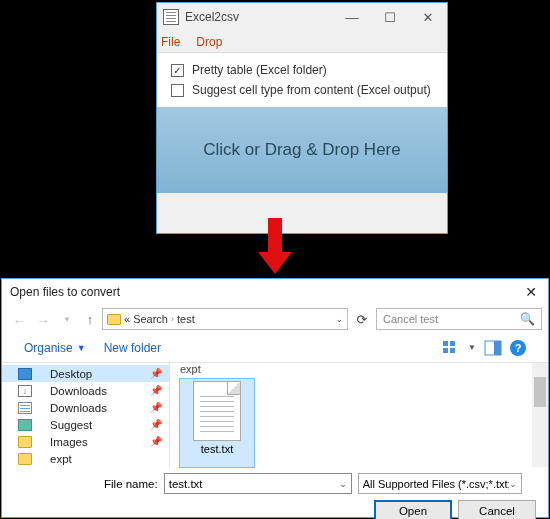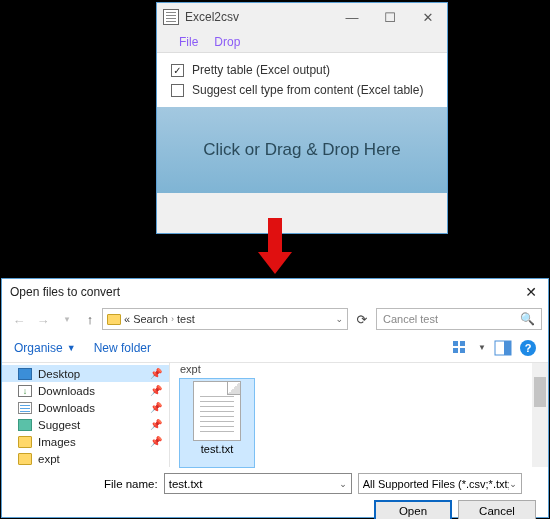--- a/index.html
+++ b/index.html
@@ -6,21 +6,21 @@
   body { margin: 0; background: #000; width: 550px; height: 519px; overflow: hidden; position: relative; }
 
   
   .app-window { position: absolute; left: 128px; top: 2px; width: 292px; height: 232px; background: #f0f0f0; border: 1px solid #5a9fd4; margin-left: 28px; }
   .app-title-row { height: 28px; display: flex; align-items: center; padding-left: 6px; }
   .app-icon { width: 16px; height: 16px; border: 1px solid #666; background: #fff; margin-right: 6px; position: relative; }
   .app-icon::after { content: ""; position: absolute; left: 2px; top: 2px; right: 2px; bottom: 2px; background: repeating-linear-gradient(0deg, #888, #888 1px, transparent 1px, transparent 3px); }
   .app-title { font-size: 12px; color: #444; flex: 1; }
   .win-btns { display: flex; height: 100%; }
   .win-btn { width: 38px; display: flex; align-items: center; justify-content: center; font-size: 13px; color: #555; }
-  .menu-bar { height: 22px; display: flex; align-items: center; padding-left: 22px; gap: 16px; font-size: 12px; color: #8b5cf6; border-bottom: 1px solid #ddd; }
+  .menu-bar { height: 22px; display: flex; align-items: center; padding-left: 4px; gap: 16px; font-size: 12px; color: #c2410c; border-bottom: 1px solid #ddd; }
   .opts { padding: 10px 14px 4px; background: #fff; }
   .opt-row { display: flex; align-items: center; margin-bottom: 6px; font-size: 12px; color: #333; }
   .checkbox { width: 13px; height: 13px; border: 1px solid #666; background: #fff; margin-right: 8px; display: flex; align-items: center; justify-content: center; font-size: 10px; color: #222; }
   .drop-zone { margin: 0; height: 86px; background: linear-gradient(#a3c8e0, #7fb4d4); display: flex; align-items: center; justify-content: center; font-size: 17px; color: #2a4a5a; }
 
   
   .arrow { position: absolute; left: 258px; top: 218px; width: 34px; height: 62px; }
   .arrow-stem { position: absolute; left: 10px; top: 0; width: 14px; height: 36px; background: #e01010; }
   .arrow-head { position: absolute; left: 0; top: 34px; width: 0; height: 0; border-left: 17px solid transparent; border-right: 17px solid transparent; border-top: 22px solid #e01010; }
 
@@ -33,29 +33,29 @@
   .nav-arrow { width: 22px; text-align: center; color: #555; font-size: 13px; }
   .nav-arrow.dis { color: #bbb; }
   .up-arrow { width: 20px; text-align: center; font-size: 13px; color: #444; }
   .path-box { flex: 1; height: 22px; border: 1px solid #bbb; display: flex; align-items: center; padding: 0 4px; font-size: 11px; gap: 3px; color: #333; }
   .folder-ico { width: 14px; height: 11px; background: #ffd869; border: 1px solid #c9a227; border-radius: 1px; }
   .chev { color: #888; font-size: 9px; }
   .chevd { color: #666; font-size: 9px; margin-left: auto; }
   .refresh { width: 24px; text-align: center; font-size: 13px; color: #444; }
   .search-box { width: 166px; height: 22px; border: 1px solid #bbb; display: flex; align-items: center; padding: 0 6px; font-size: 11px; color: #888; }
   .search-ico { margin-left: auto; font-size: 12px; color: #666; }
-  .toolbar { height: 30px; display: flex; align-items: center; padding: 0 12px; gap: 18px; border-bottom: 1px solid #e4e4e4; }
+  .toolbar { height: 30px; display: flex; align-items: center; padding: 0 22px; gap: 18px; border-bottom: 1px solid #e4e4e4; }
   .org { color: #1864c7; font-size: 12px; display: flex; align-items: center; gap: 4px; }
   .nf { color: #1864c7; font-size: 12px; }
   .toolbar-right { margin-left: auto; display: flex; gap: 8px; align-items: center; }
   .view-ico { width: 18px; height: 16px; display: inline-block; }
   .help-ico { width: 16px; height: 16px; border-radius: 50%; background: #1e8ae6; color: #fff; font-size: 11px; font-weight: bold; display: flex; align-items: center; justify-content: center; }
   .body { display: flex; height: 104px; }
   .sidebar { width: 168px; border-right: 1px solid #e4e4e4; overflow: hidden; padding-top: 2px; }
-  .sb-row { display: flex; align-items: center; height: 17px; padding-left: 16px; font-size: 11.5px; color: #222; gap: 6px; }
+  .sb-row { display: flex; align-items: center; height: 17px; padding-left: 16px; font-size: 11.5px; color: #222; gap: 18px; }
   .sb-row.sel { background: #cde8ff; }
   .sb-ico { width: 14px; height: 12px; flex: none; }
   .ico-desktop { background: #3b8ed8; border: 1px solid #2a6aa8; }
   .ico-downloads { background: #fff; border: 1px solid #777; position: relative; }
   .ico-downloads::after { content: "↓"; position: absolute; inset: 0; font-size: 9px; line-height: 10px; text-align: center; color: #3b8e3b; font-weight: bold; }
   .ico-documents { background: #fff; border: 1px solid #888; position: relative; }
   .ico-documents::after { content: ""; position: absolute; left: 1px; top: 1px; right: 1px; bottom: 1px; background: repeating-linear-gradient(0deg, #5aa6e6, #5aa6e6 1px, transparent 1px, transparent 3px); }
   .ico-pictures { background: #5ac1a8; border: 1px solid #3a9a80; }
   .ico-folder { background: #ffd869; border: 1px solid #c9a227; border-radius: 1px; }
   .pin { color: #888; margin-left: auto; margin-right: 6px; font-size: 10px; }
@@ -91,25 +91,25 @@
       <div class="win-btn">✕</div>
     </div>
   </div>
   <div class="menu-bar">
     <div>File</div>
     <div>Drop</div>
   </div>
   <div class="opts">
     <div class="opt-row">
       <span class="checkbox">✓</span>
-      <span>Pretty table (Excel output)</span>
+      <span>Pretty table (Excel folder)</span>
     </div>
     <div class="opt-row">
       <span class="checkbox"></span>
-      <span>Suggest cell type from content (Excel table)</span>
+      <span>Suggest cell type from content (Excel output)</span>
     </div>
   </div>
   <div class="drop-zone">Click or Drag &amp; Drop Here</div>
 </div>
 
 <div class="arrow">
   <div class="arrow-stem"></div>
     <div class="arrow-head"></div>
 </div>
 

